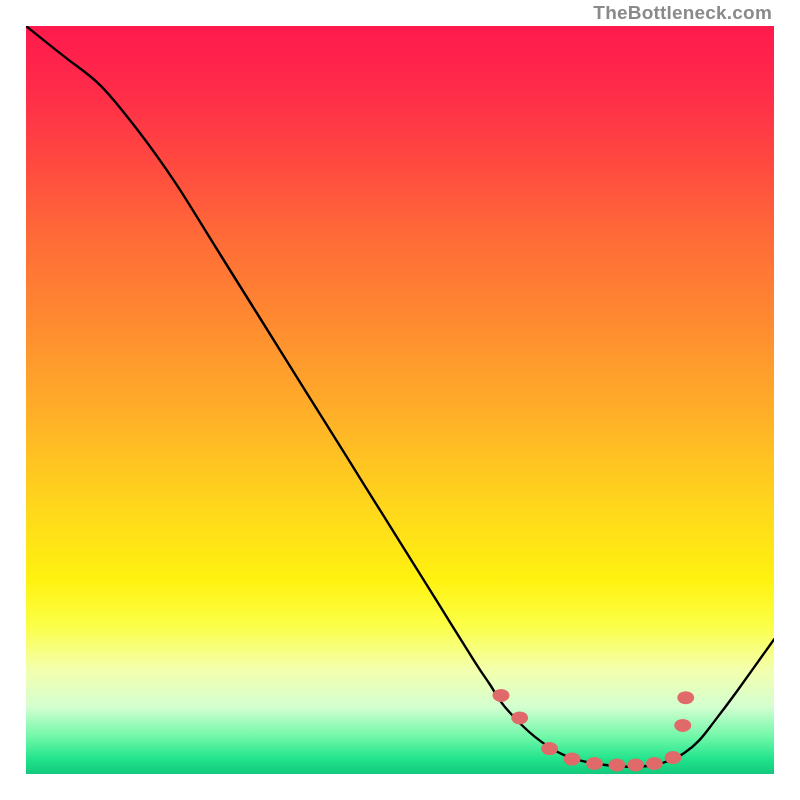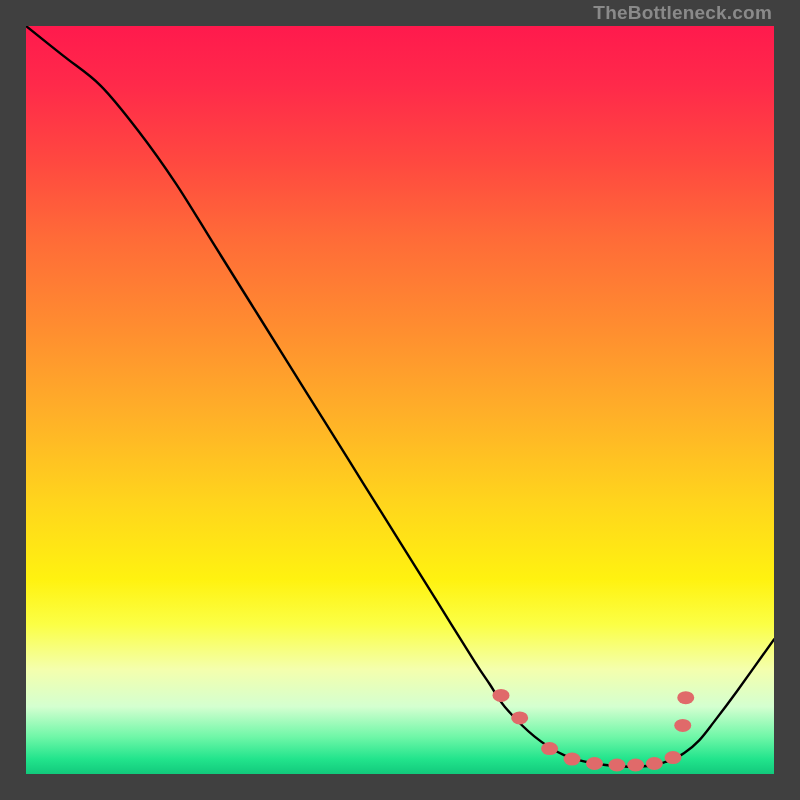--- a/index.html
+++ b/index.html
@@ -1,21 +1,21 @@
 <!DOCTYPE html>
 <html><head>
 <meta charset="utf-8">
 <style>
   * { margin: 0; padding: 0; box-sizing: border-box; }
   html, body { width: 800px; height: 800px; overflow: hidden; background: #000; }
   .frame {
     position: absolute;
     top: 0; left: 0;
     width: 800px; height: 800px;
-    background: #404040;
+    background: #ffffff;
   }
   .plot {
     position: absolute;
     top: 26px;
     left: 26px;
     width: 748px;
     height: 748px;
     overflow: hidden;
   }
   .gradient {

